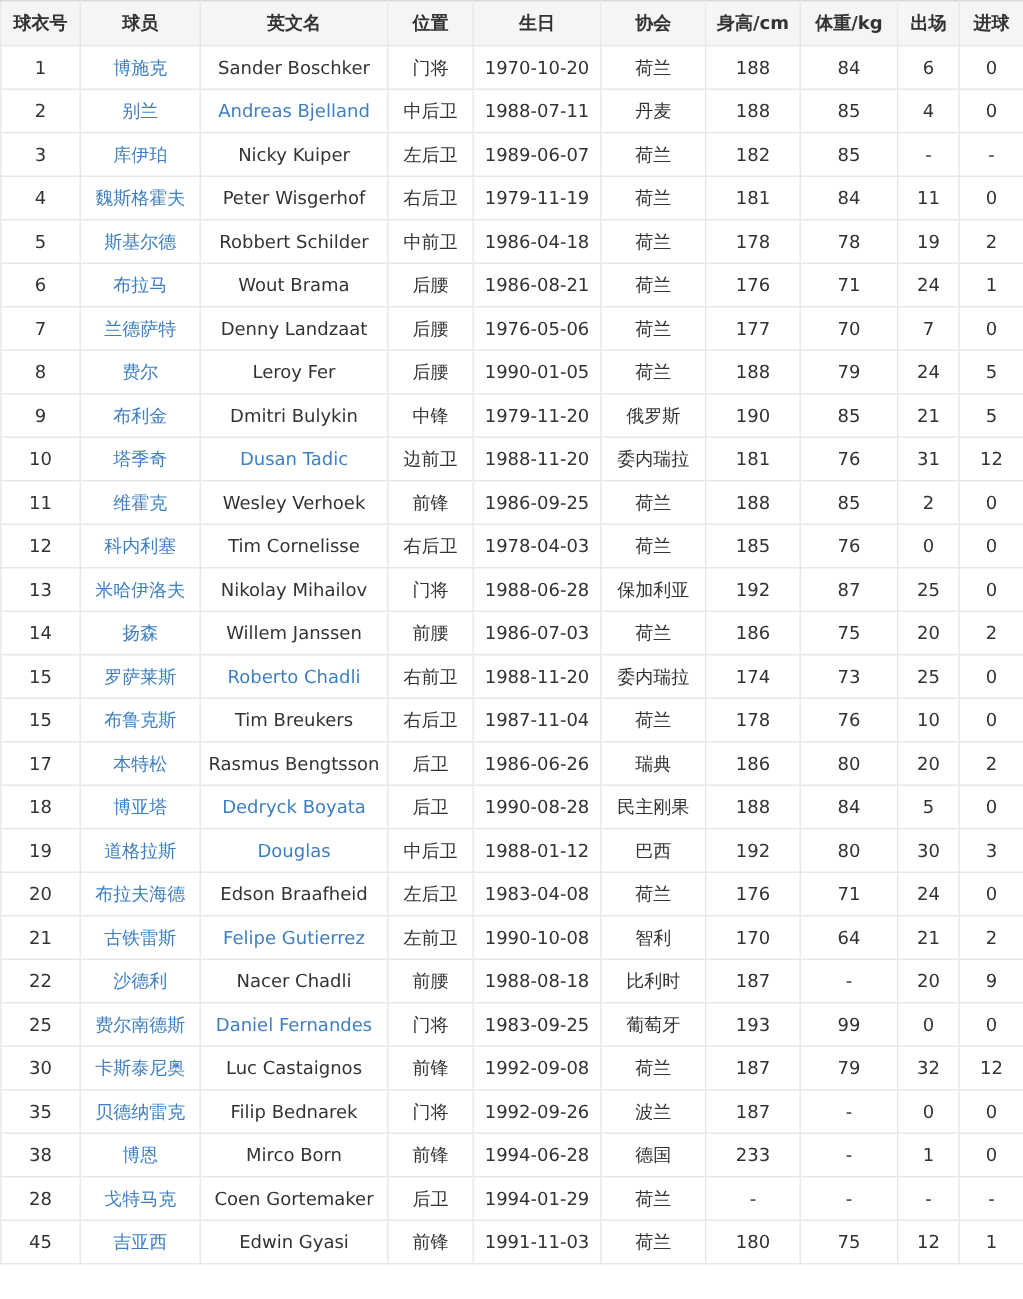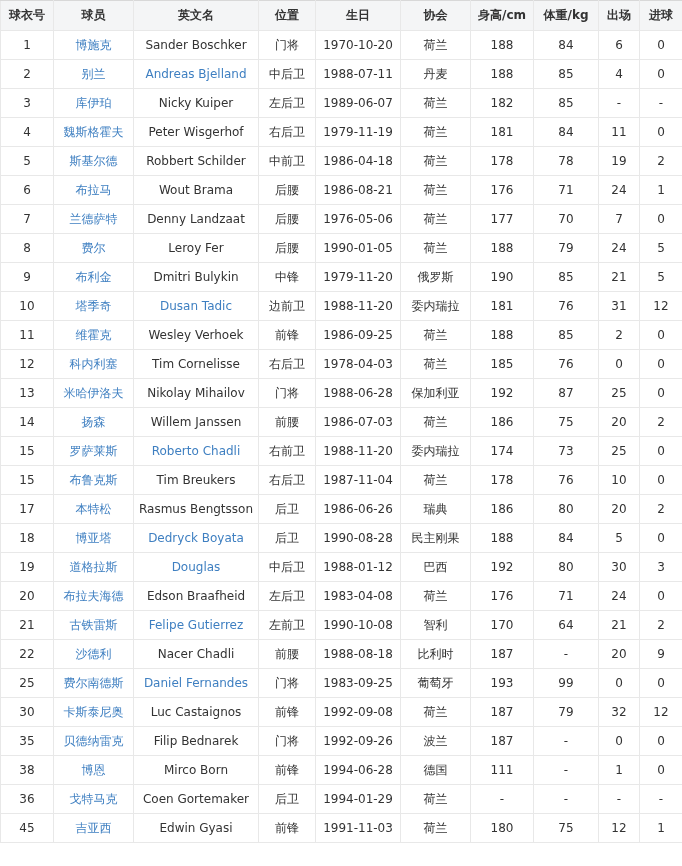--- a/index.html
+++ b/index.html
@@ -380,27 +380,27 @@
           <td><span class="plain">0</span></td>
           <td><span class="plain">0</span></td>
         </tr>
         <tr>
           <td><span class="plain">38</span></td>
           <td><span class="link">博恩</span></td>
           <td><span class="plain">Mirco Born</span></td>
           <td><span class="plain">前锋</span></td>
           <td><span class="plain">1994-06-28</span></td>
           <td><span class="plain">德国</span></td>
-          <td><span class="plain">111</span></td>
+          <td><span class="plain">233</span></td>
           <td><span class="plain">-</span></td>
           <td><span class="plain">1</span></td>
           <td><span class="plain">0</span></td>
         </tr>
         <tr>
-          <td><span class="plain">36</span></td>
+          <td><span class="plain">28</span></td>
           <td><span class="link">戈特马克</span></td>
           <td><span class="plain">Coen Gortemaker</span></td>
           <td><span class="plain">后卫</span></td>
           <td><span class="plain">1994-01-29</span></td>
           <td><span class="plain">荷兰</span></td>
           <td><span class="plain">-</span></td>
           <td><span class="plain">-</span></td>
           <td><span class="plain">-</span></td>
           <td><span class="plain">-</span></td>
         </tr>

